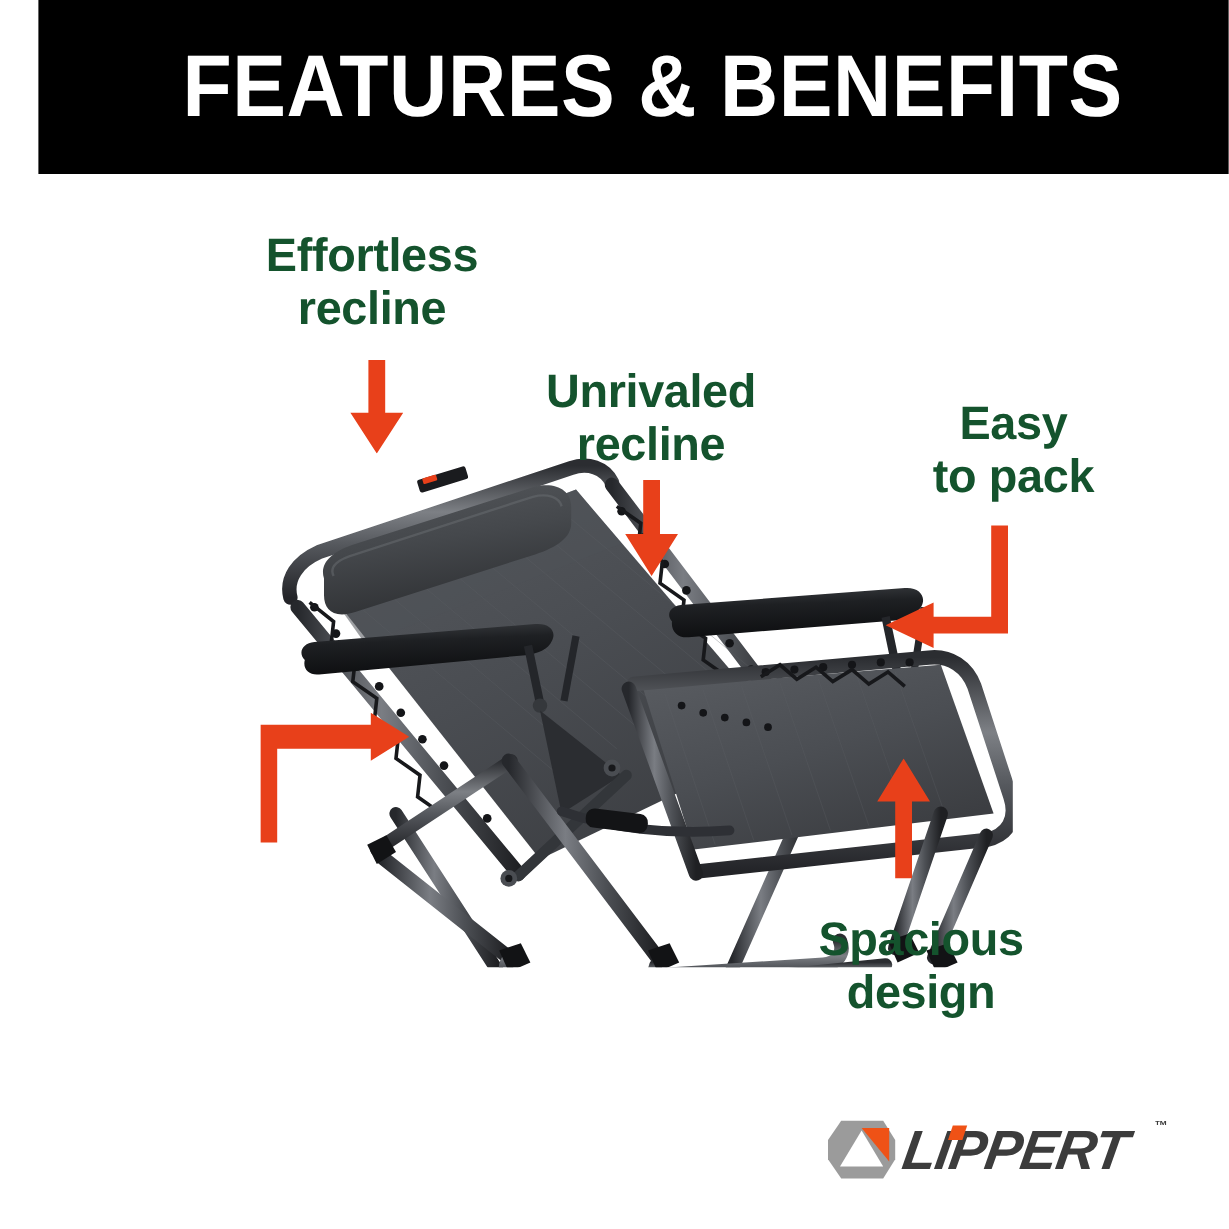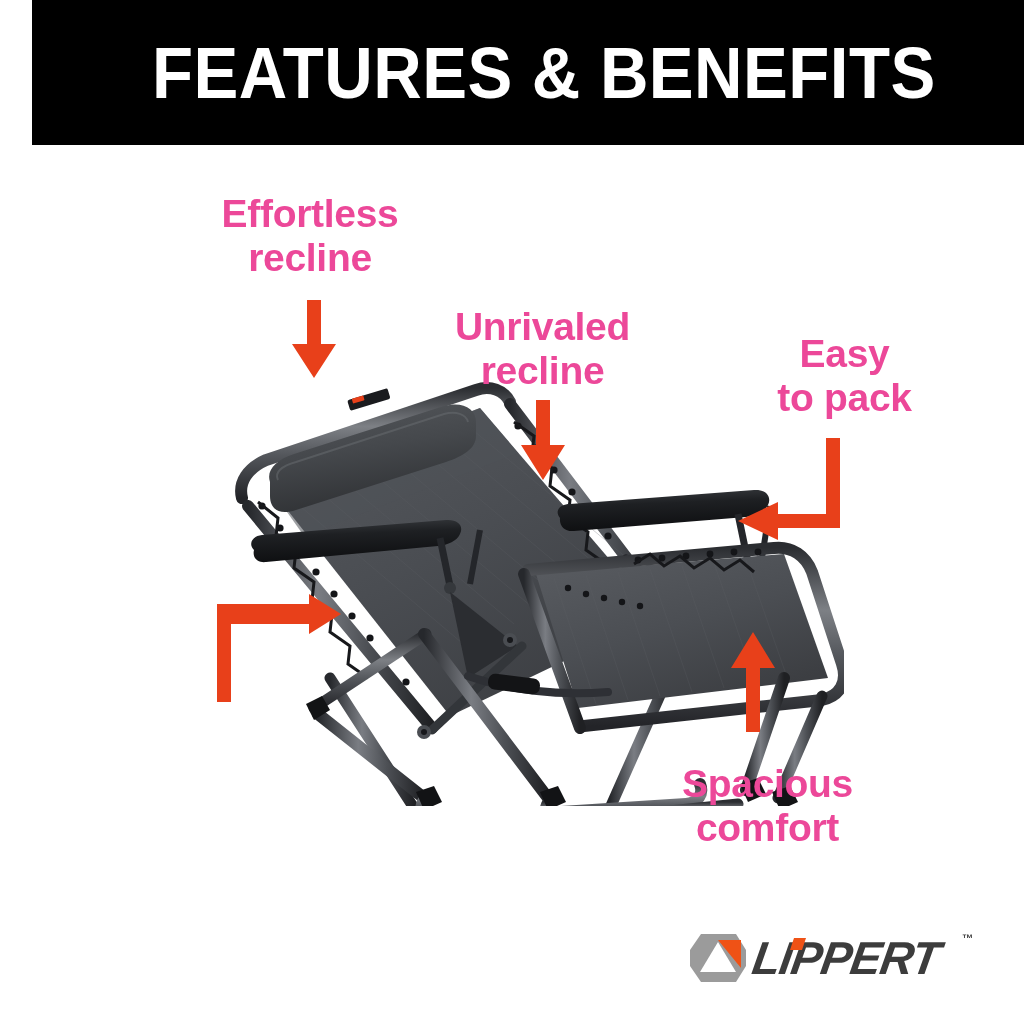--- a/index.html
+++ b/index.html
@@ -38,21 +38,21 @@
     line-height: 1;
     transform: scaleX(0.92);
     transform-origin: center center;
     white-space: nowrap;
     text-align: center;
   }
 
   
   .callout {
     position: absolute;
-    color: #ec4899;
+    color: #14532d;
     font-family: "Liberation Sans", sans-serif;
     font-weight: 700;
     font-size: 39px;
     line-height: 1.14;
     text-align: center;
     white-space: pre-line;
     letter-spacing: -0.3px;
   }
   #label-effortless-recline { left: 185px; top: 192px; width: 250px; }
   #label-unrivaled-comfort  { left: 425px; top: 305px; width: 235px; }
@@ -282,21 +282,21 @@
     </svg>
   </div>
 
   <div class="arrow-svg" id="arrow-durable-build">
     <svg width="124" height="110" viewBox="0 0 124 110" xmlns="http://www.w3.org/2000/svg">
       <path d="M0,108 L0,10 L92,10 L92,0 L124,20 L92,40 L92,30 L14,30 L14,108 Z" fill="#E8401A"></path>
     </svg>
   </div>
 
   <div class="callout" id="label-spacious-design">Spacious
-comfort</div>
+design</div>
   <div class="arrow-svg" id="arrow-spacious-design">
     <svg width="56" height="100" viewBox="0 0 56 100" xmlns="http://www.w3.org/2000/svg">
       <path d="M28,0 L50,36 L35,36 L35,100 L21,100 L21,36 L6,36 Z" fill="#E8401A"></path>
     </svg>
   </div>
 
   <div id="brand-logo">
     <svg width="292" height="62" viewBox="0 0 292 62" xmlns="http://www.w3.org/2000/svg">
 
       <g>

